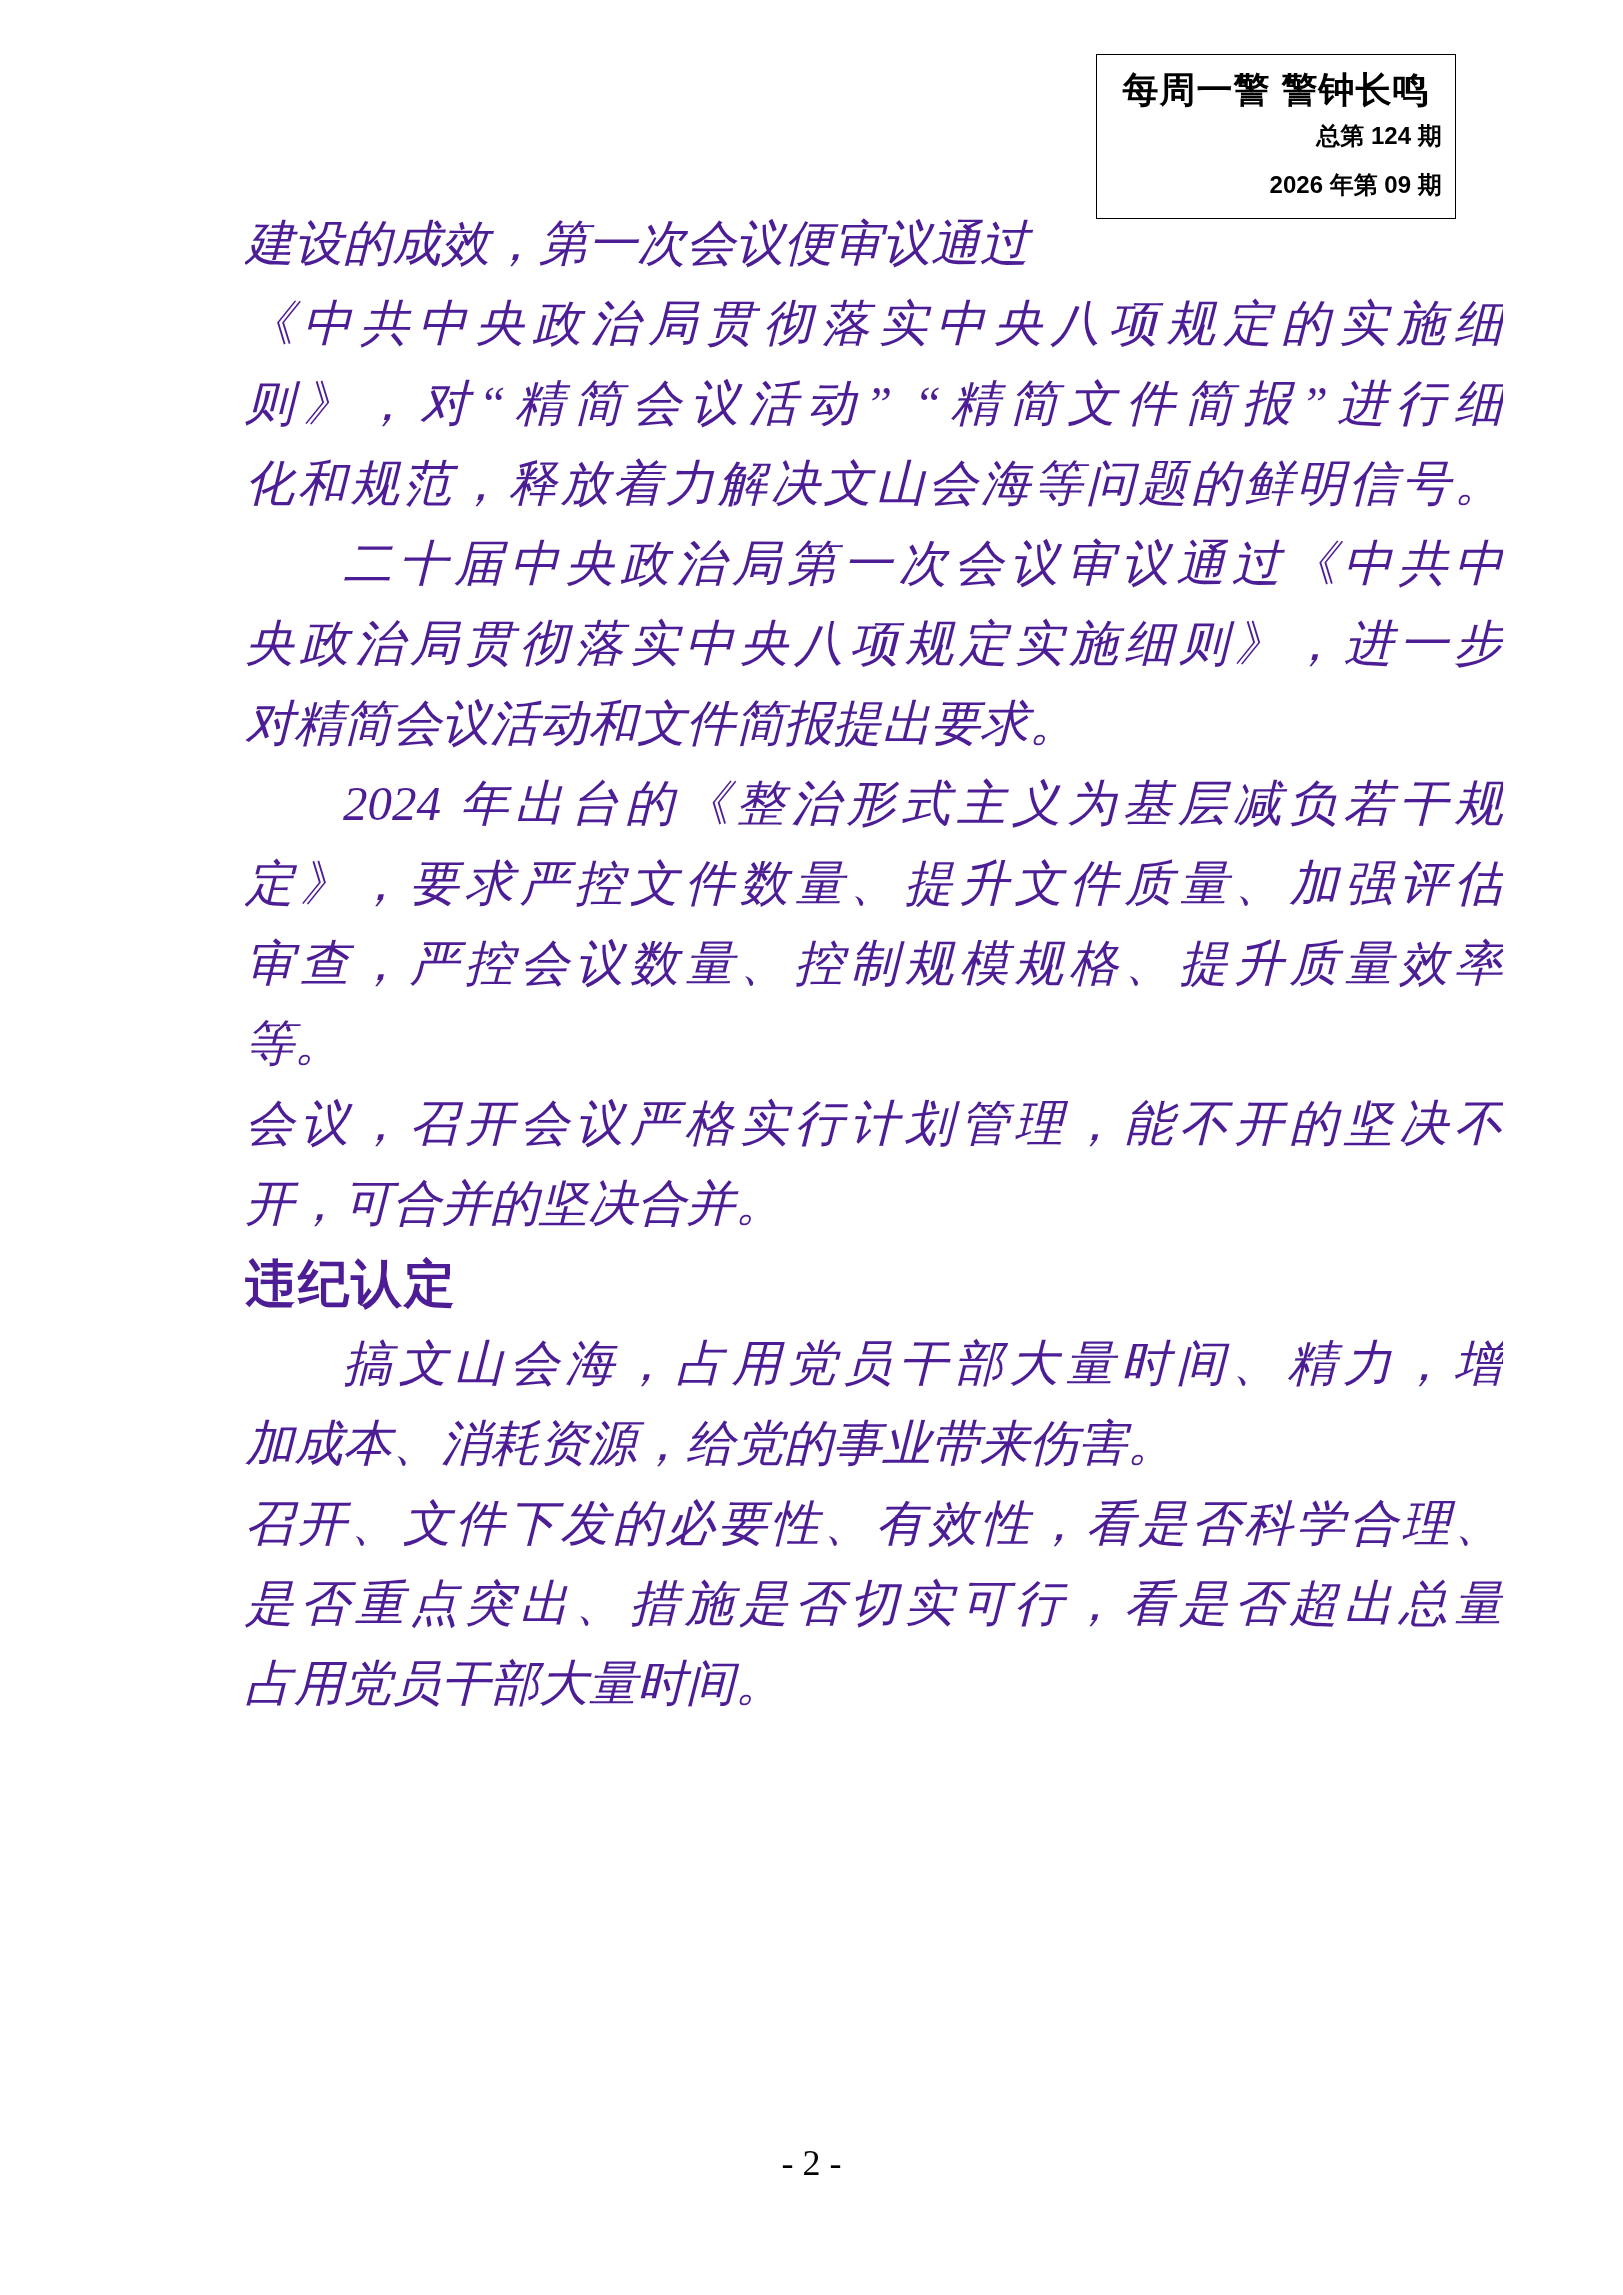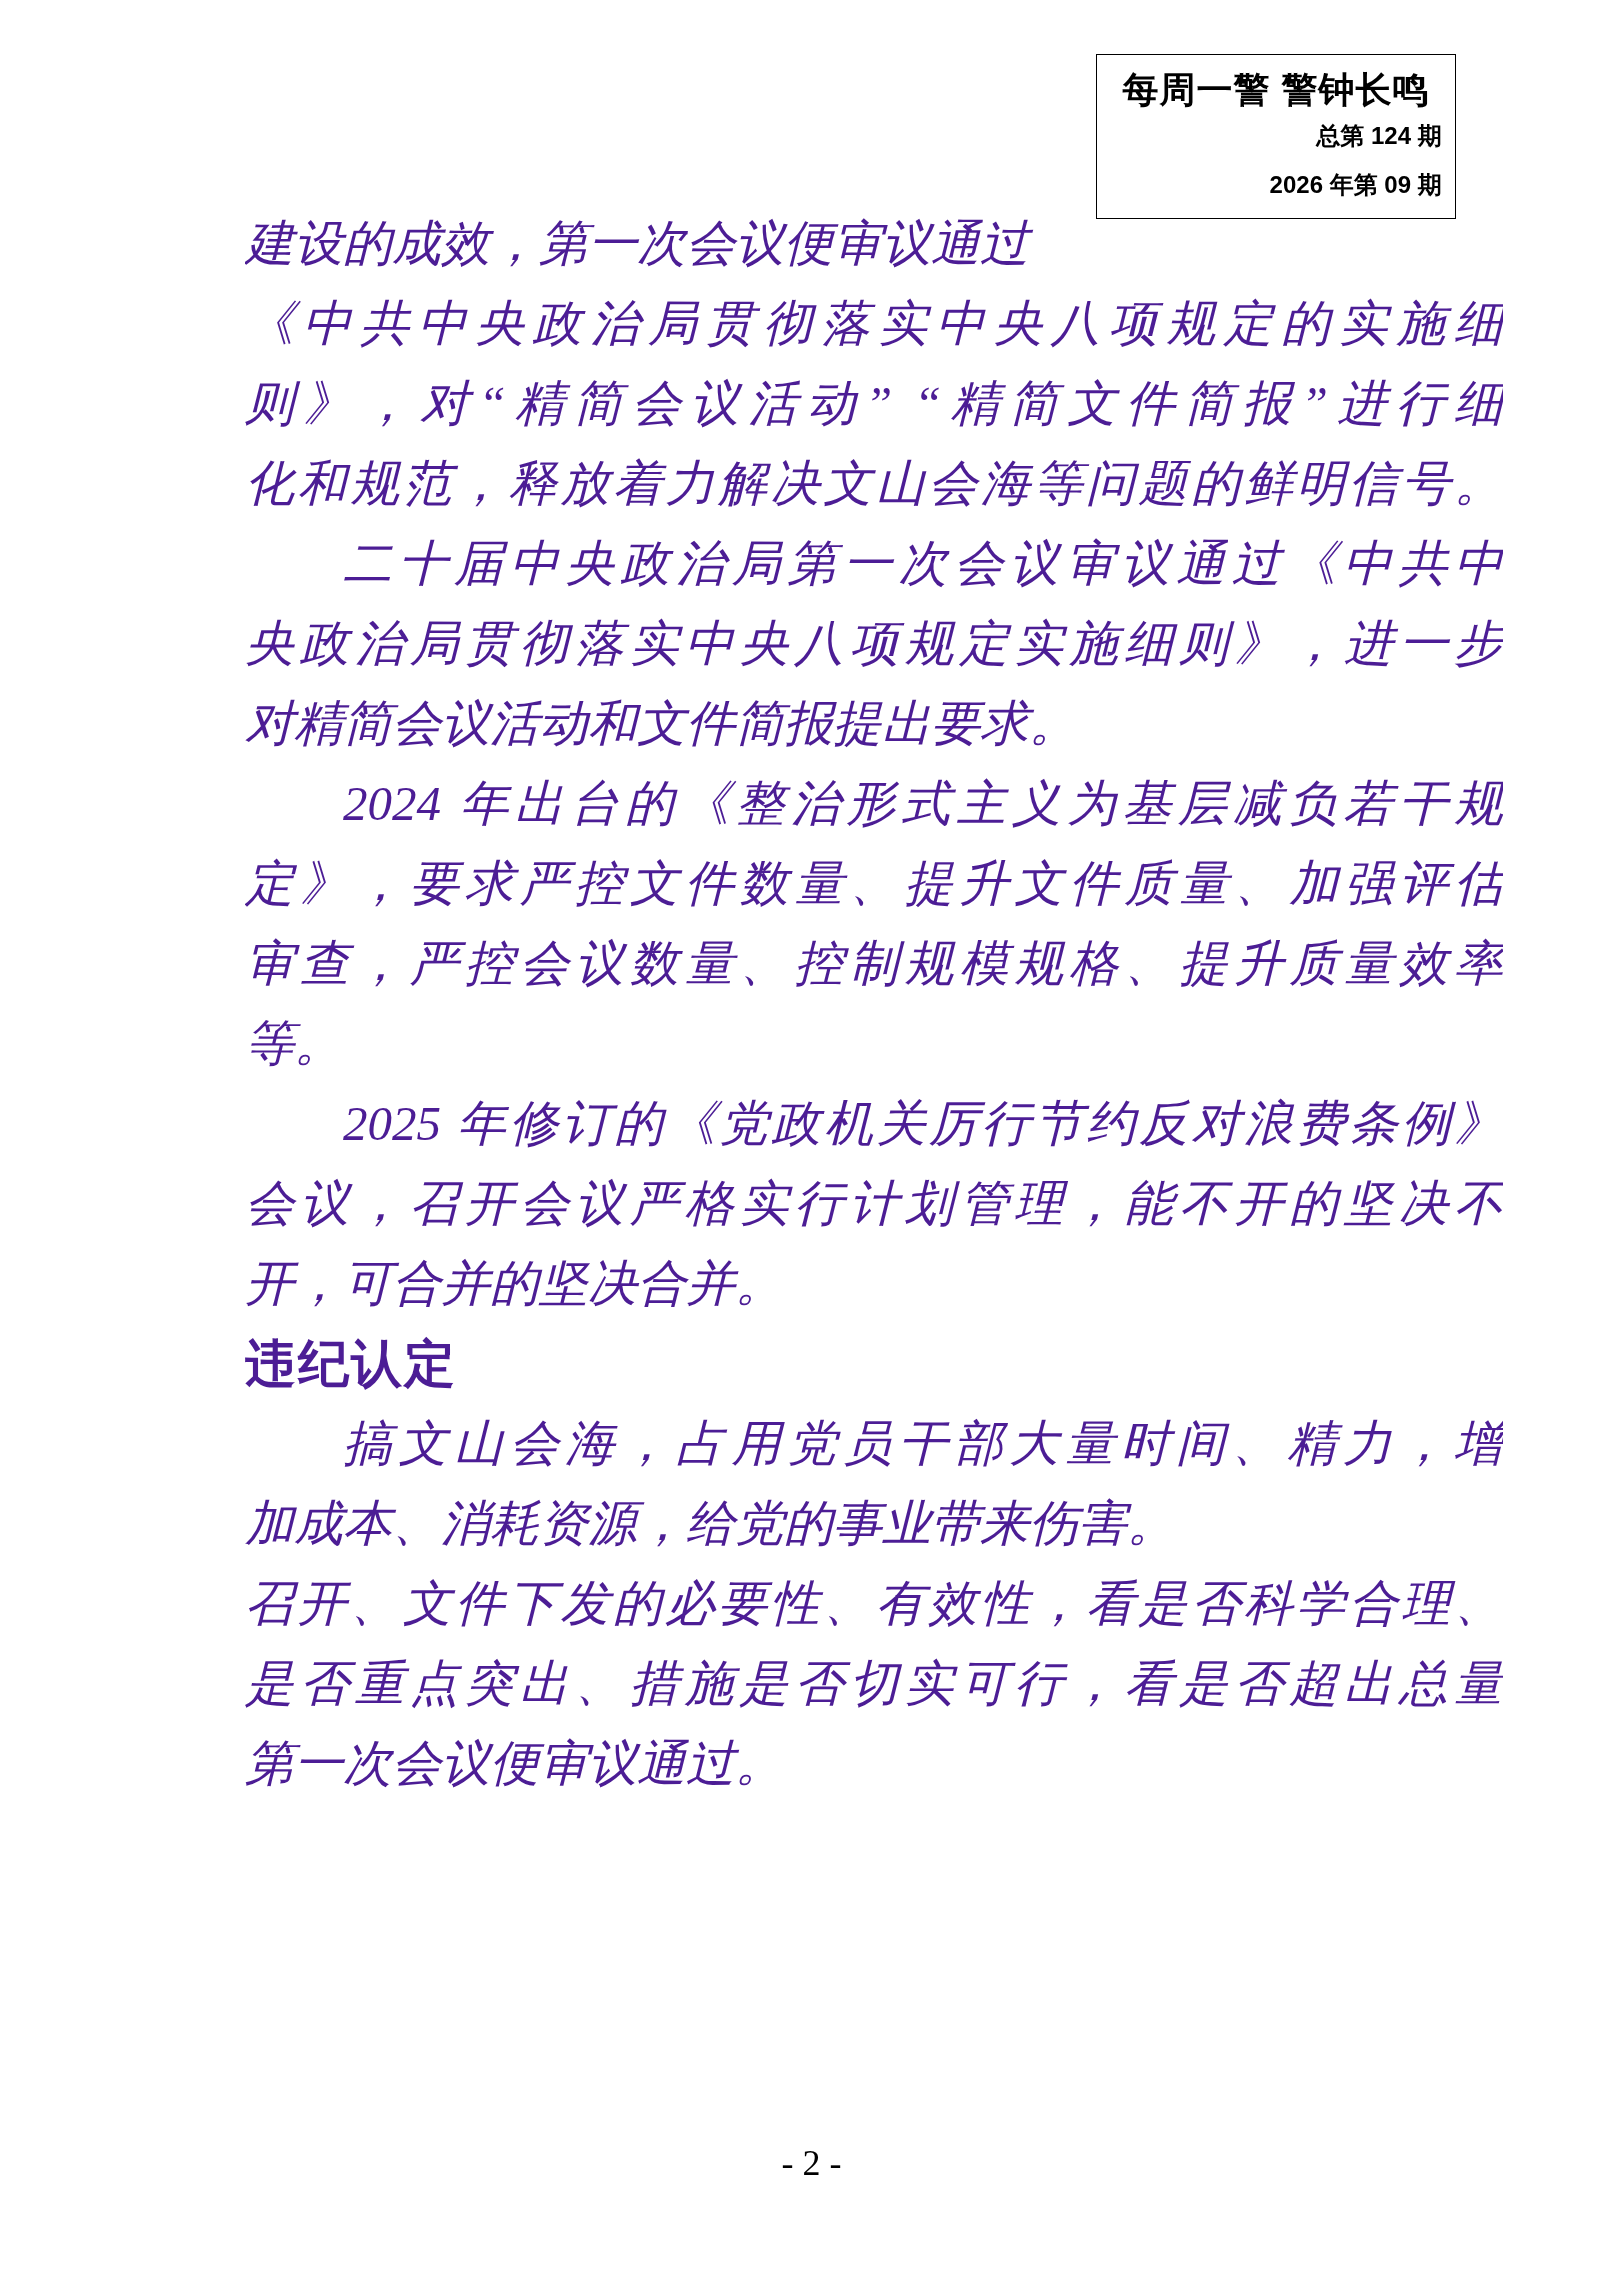--- a/index.html
+++ b/index.html
@@ -103,30 +103,29 @@
 
     <div class="bline fill indent">二十届中央政治局第一次会议审议通过《中共中</div>
     <div class="bline fill">央政治局贯彻落实中央八项规定实施细则》，进一步</div>
     <div class="bline">对精简会议活动和文件简报提出要求。</div>
 
     <div class="bline fill indent">2024 年出台的《整治形式主义为基层减负若干规</div>
     <div class="bline fill">定》，要求严控文件数量、提升文件质量、加强评估</div>
     <div class="bline fill">审查，严控会议数量、控制规模规格、提升质量效率</div>
     <div class="bline">等。</div>
 
-    <div class="bline fill indent">2025 年修订的《党政机关厉行节约反对浪费条例》</div>
     <div class="bline fill">会议，召开会议严格实行计划管理，能不开的坚决不</div>
     <div class="bline">开，可合并的坚决合并。</div>
 
     <div class="section-heading">违纪认定</div>
 
     <div class="bline fill indent">搞文山会海，占用党员干部大量时间、精力，增</div>
     <div class="bline">加成本、消耗资源，给党的事业带来伤害。</div>
 
     <div class="bline fill">召开、文件下发的必要性、有效性，看是否科学合理、</div>
     <div class="bline fill">是否重点突出、措施是否切实可行，看是否超出总量</div>
-    <div class="bline">第一次会议便审议通过。</div>
+    <div class="bline">占用党员干部大量时间。</div>
   </div>
 
   <div class="footer">- 2 -</div>
 
 </div>
 
 
 </body></html>

